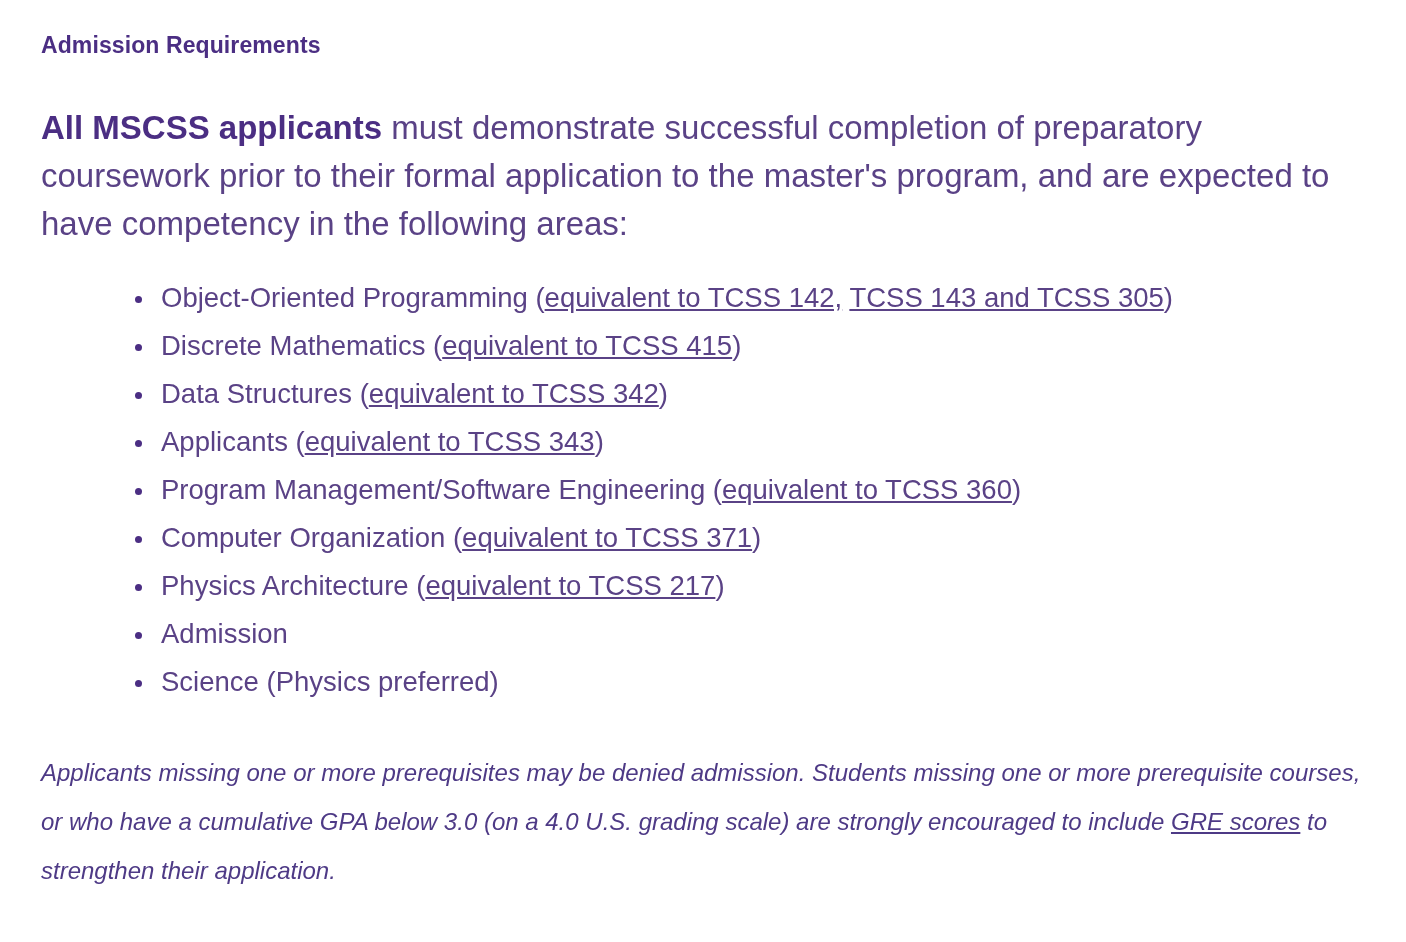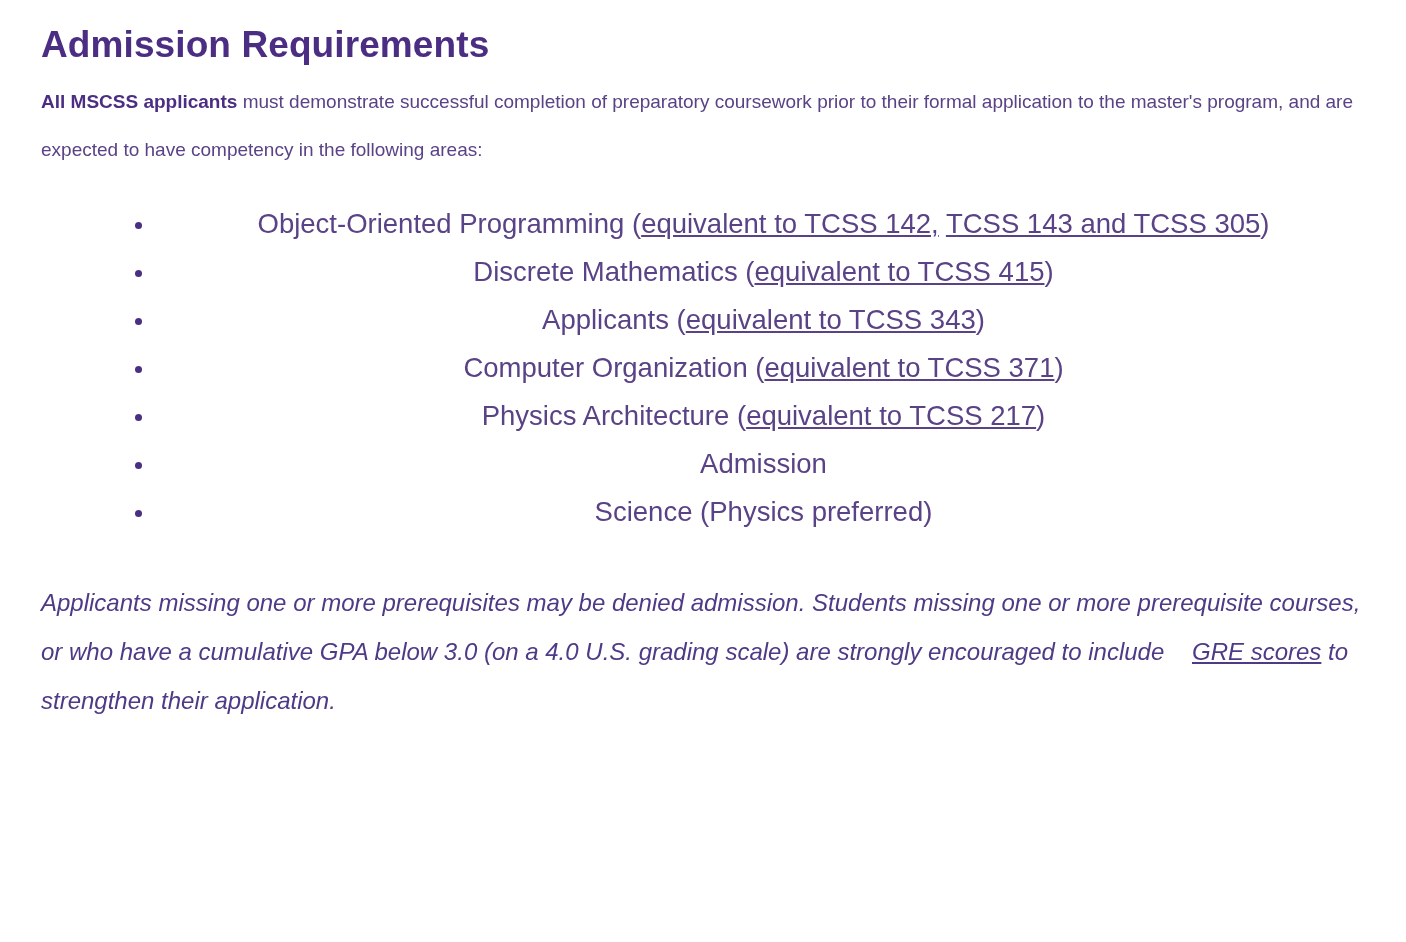--- a/index.html
+++ b/index.html
@@ -20,47 +20,46 @@
     width: 1406px;
     height: 942px;
     padding: 28px 40px 0 41px;
     background: #ffffff;
   }
 
   
   .page-title {
     margin: 0;
     padding: 0;
-    font-size: 37px;
+    font-size: 23px;
     line-height: 34px;
     font-weight: bold;
     letter-spacing: 0.1px;
     color: #4b2e83;
   }
 
   
   .intro {
-    margin: 16px 0 0 0;
+    margin: 42px 0 0 0;
     padding: 0;
-    font-size: 19px;
+    font-size: 33px;
     line-height: 48px;
     color: #5a4286;
     max-width: 1320px;
   }
   .intro .lead {
     font-weight: bold;
     color: #4b2e83;
   }
 
   
   .req-list {
     margin: 26px 0 0 0;
     padding: 0;
     list-style: none;
-    text-align: center;
   }
   .req-list li {
     position: relative;
     margin: 0;
     padding: 0 0 0 120px;
     font-size: 27.5px;
     line-height: 48px;
     color: #5a4286;
     white-space: nowrap;
   }
@@ -87,21 +86,20 @@
     font-style: italic;
     font-size: 24px;
     line-height: 49px;
     color: #4e3a86;
     max-width: 1320px;
   }
   .footnote a {
     color: #4e3a86;
     text-decoration: underline;
     text-underline-offset: 2px;
-    margin-left: 21px;
   }
 </style>
 </head>
 <body>
 
 <div class="page">
 
   <h2 class="page-title">Admission Requirements</h2>
 
   <p class="intro">
@@ -111,25 +109,31 @@
   <ul class="req-list">
 
     <li>
       <span>Object-Oriented Programming (</span><a href="#">equivalent to TCSS 142,</a><span> </span><a href="#">TCSS 143 and TCSS 305</a><span>)</span>
     </li>
 
     <li>
       <span>Discrete Mathematics (</span><a href="#">equivalent to TCSS 415</a><span>)</span>
     </li>
 
+    <li>
+      <span>Data Structures (</span><a href="#">equivalent to TCSS 342</a><span>)</span>
+    </li>
 
     <li>
       <span>Applicants (</span><a href="#">equivalent to TCSS 343</a><span>)</span>
     </li>
 
+    <li>
+      <span>Program Management/Software Engineering (</span><a href="#">equivalent to TCSS 360</a><span>)</span>
+    </li>
 
     <li>
       <span>Computer Organization (</span><a href="#">equivalent to TCSS 371</a><span>)</span>
     </li>
 
     <li>
       <span>Physics Architecture (</span><a href="#">equivalent to TCSS 217</a><span>)</span>
     </li>
 
     <li>

